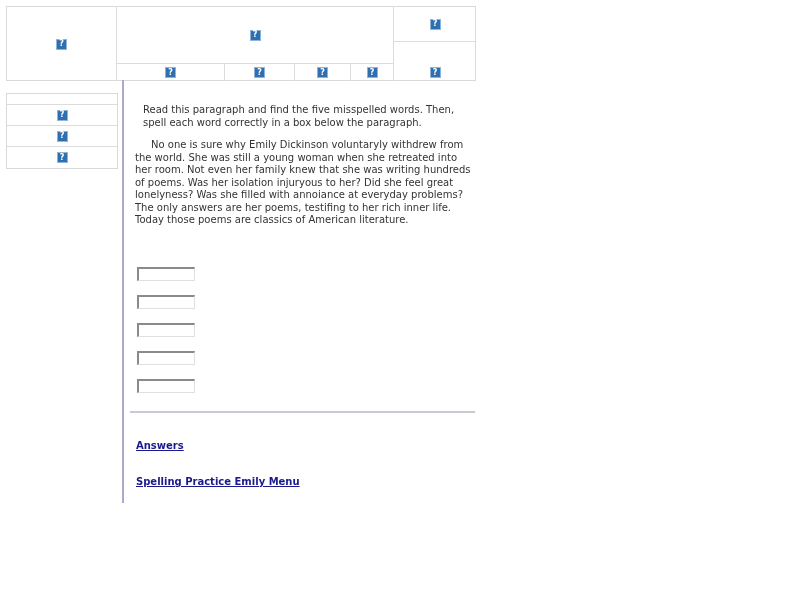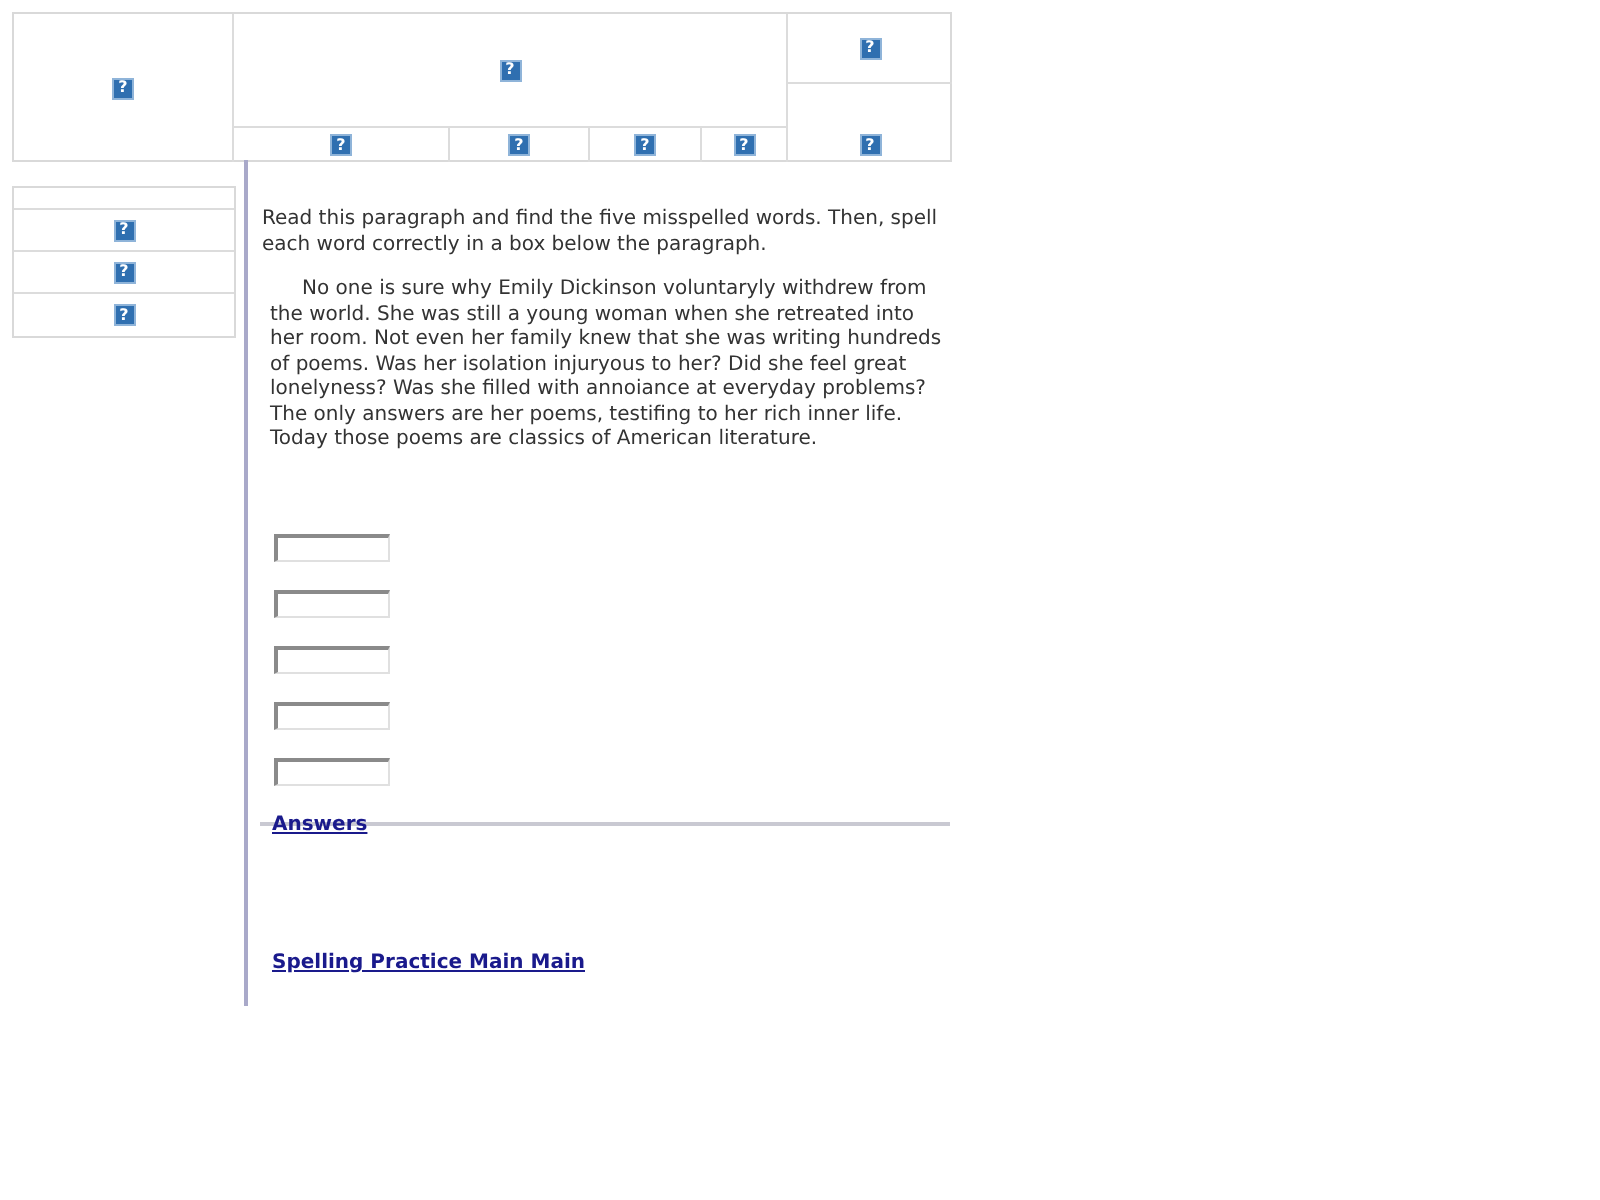--- a/index.html
+++ b/index.html
@@ -88,21 +88,21 @@
       line-height: 12.5px;
       color: #333333;
     }
     .title {
       font-weight: bold;
       font-size: 11.5px;
       color: #111111;
       margin: 0 0 13px 0;
     }
     .instructions {
-      margin: 0 0 10px 0;
+      margin: 0 0 10px 12px;
     }
     .paragraph {
       margin: 4px;
       text-indent: 16px;
     }
     .answers-box {
       position: absolute;
       left: 137px;
       width: 58px;
       height: 14px;
@@ -192,16 +192,16 @@
   </div>
 
   <input class="answers-box" style="top: 267px;" type="text" value="">
   <input class="answers-box" style="top: 295px;" type="text" value="">
   <input class="answers-box" style="top: 323px;" type="text" value="">
   <input class="answers-box" style="top: 351px;" type="text" value="">
   <input class="answers-box" style="top: 379px;" type="text" value="">
 
   <div class="hr"></div>
 
-  <a class="link" style="top:407px;">Answers</a>
-  <a class="link" style="top:476px;">Spelling Practice Main Main</a>
+  <a class="link" style="top:440px;">Answers</a>
+  <a class="link" style="top:476px;">Spelling Practice Emily Menu</a>
 
 </div>
 
 </body></html>

